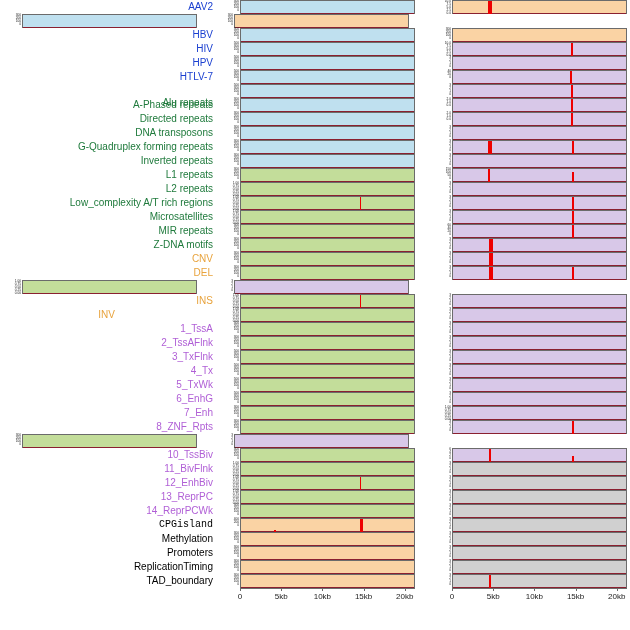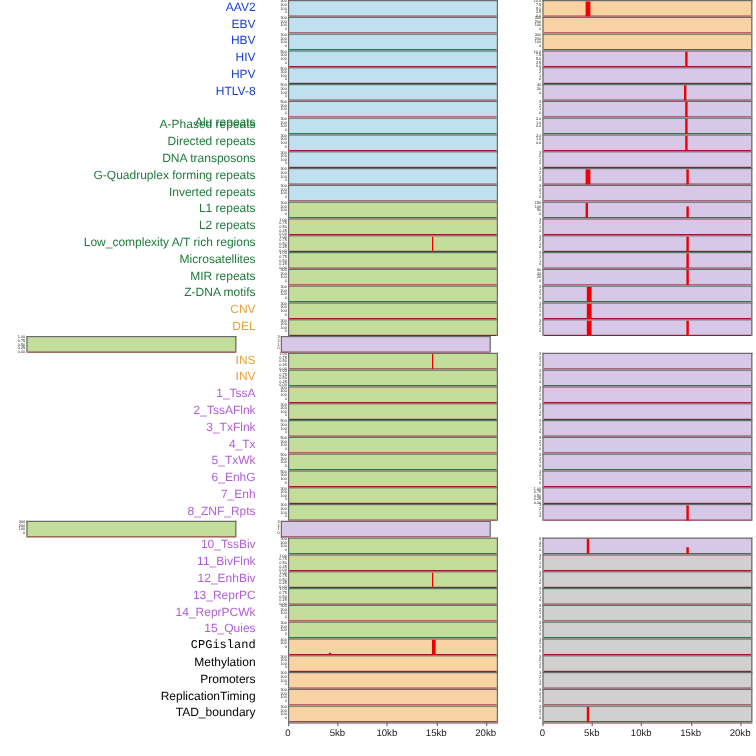--- a/index.html
+++ b/index.html
@@ -120,21 +120,20 @@
           <span>5.0</span>
           <span>2.5</span>
           <span>0.0</span>
         </div>
         <div class="panel right" style="background: rgb(250, 211, 164);">
           <div class="base"></div>
           <div class="spike wide" style="left: 35.4238px; height: 13px;"></div>
         </div>
       </div>
       <div class="row">
-        <div class="lbl" style="color: rgb(26, 63, 208);">EBV</div>
         <div class="axisnums">
           <span>300</span>
           <span>200</span>
           <span>100</span>
           <span>0</span>
         </div>
         <div class="panel left" style="background: rgb(191, 224, 239);">
           <div class="base"></div>
         </div>
         <div class="axisnums">
@@ -206,21 +205,21 @@
           <span>3</span>
           <span>2</span>
           <span>1</span>
           <span>0</span>
         </div>
         <div class="panel right" style="background: rgb(216, 200, 232);">
           <div class="base"></div>
         </div>
       </div>
       <div class="row">
-        <div class="lbl" style="color: rgb(26, 63, 208);">HTLV-8</div>
+        <div class="lbl" style="color: rgb(26, 63, 208);">HTLV-7</div>
         <div class="axisnums">
           <span>500</span>
           <span>300</span>
           <span>100</span>
           <span>0</span>
         </div>
         <div class="panel left" style="background: rgb(191, 224, 239);">
           <div class="base"></div>
         </div>
         <div class="axisnums">
@@ -581,21 +580,21 @@
           <span>3</span>
           <span>2</span>
           <span>1</span>
           <span>0</span>
         </div>
         <div class="panel right" style="background: rgb(216, 200, 232);">
           <div class="base"></div>
         </div>
       </div>
       <div class="row">
-        <div class="lbl" style="color: rgb(232, 163, 61);">INV</div>
+        <div class="lbl" style="color: rgb(232, 163, 61); text-align: center;">INV</div>
         <div class="axisnums">
           <span>1.00</span>
           <span>0.75</span>
           <span>0.50</span>
           <span>0.25</span>
           <span>0.00</span>
         </div>
         <div class="panel left" style="background: rgb(195, 221, 154);">
           <div class="base"></div>
         </div>
@@ -884,41 +883,20 @@
           <span>2</span>
           <span>1</span>
           <span>0</span>
         </div>
         <div class="panel right" style="background: rgb(208, 208, 208);">
           <div class="base"></div>
         </div>
       </div>
       <div class="row">
         <div class="lbl" style="color: rgb(176, 95, 214);">14_ReprPCWk</div>
-        <div class="axisnums">
-          <span>300</span>
-          <span>200</span>
-          <span>100</span>
-          <span>0</span>
-        </div>
-        <div class="panel left" style="background: rgb(195, 221, 154);">
-          <div class="base"></div>
-        </div>
-        <div class="axisnums">
-          <span>3</span>
-          <span>2</span>
-          <span>1</span>
-          <span>0</span>
-        </div>
-        <div class="panel right" style="background: rgb(208, 208, 208);">
-          <div class="base"></div>
-        </div>
-      </div>
-      <div class="row">
-        <div class="lbl" style="color: rgb(176, 95, 214);">15_Quies</div>
         <div class="axisnums">
           <span>300</span>
           <span>200</span>
           <span>100</span>
           <span>0</span>
         </div>
         <div class="panel left" style="background: rgb(195, 221, 154);">
           <div class="base"></div>
         </div>
         <div class="axisnums">

